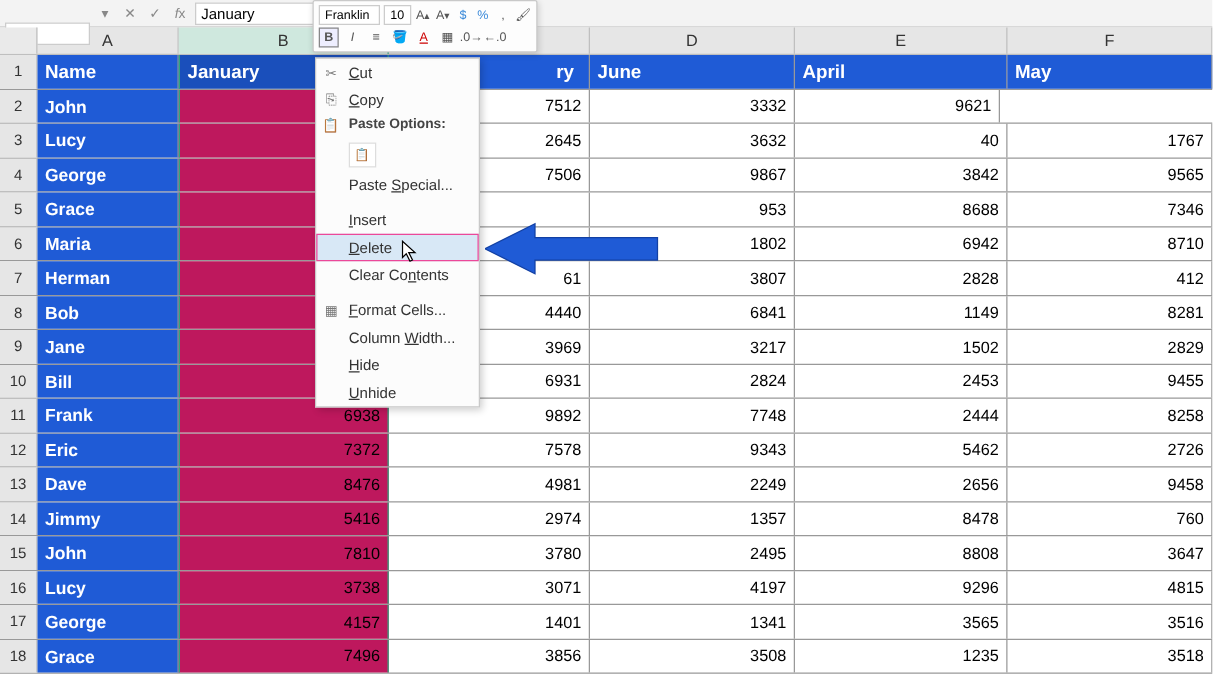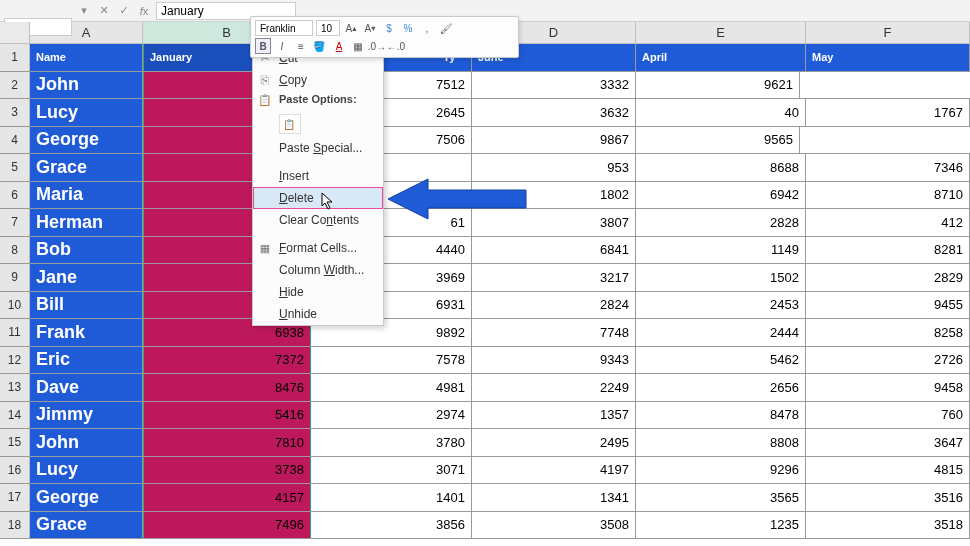--- a/index.html
+++ b/index.html
@@ -53,23 +53,23 @@
     font-size: 12px;
     padding: 1px 4px;
     display: flex;
     align-items: center;
     max-width: 140px;
   }
 
   
   .mini-toolbar {
     position: absolute;
-    top: 16px;
+    top: 0;
     left: 250px;
-    width: 269px;
+    width: 180px;
     background: #fdfdfd;
     border: 1px solid #c9c9c9;
     border-radius: 2px;
     box-shadow: 1px 2px 5px rgba(0,0,0,0.15);
     padding: 2px 4px;
     font-size: 11px;
     z-index: 60;
   }
   .mt-row { display: flex; align-items: center; gap: 3px; height: 18px; }
   .mt-font { border:1px solid #ccc; background:#fff; padding:0 4px; height:16px; font-size:10px; display:flex; align-items:center; width:58px; }
@@ -130,27 +130,27 @@
     align-items: center;
     padding: 0 6px;
     overflow: hidden;
     white-space: nowrap;
   }
   .cell.num { justify-content: flex-end; }
   .hdr-cell {
     background: #1f5bd6;
     color: #fff;
     font-weight: bold;
-    font-size: 11px;
+    font-size: 15px;
   }
   .name-cell {
     background: #1f5bd6;
     color: #fff;
     font-weight: bold;
-    font-size: 18px;
+    font-size: 14px;
   }
   .sel-col {
     background: #be185d;
     border-right: 1px solid #2fa77e;
     border-left: 1px solid #2fa77e;
   }
   .hdr-cell.sel-col {
     background: #1a4fbb;
   }
 
@@ -275,20 +275,21 @@
     <div class="cell colD num">3632</div>
     <div class="cell colE num">40</div>
     <div class="cell colF num">1767</div>
   </div>
   <div class="row">
     <div class="row-num">4</div>
     <div class="cell colA name-cell">George</div>
     <div class="cell colB num sel-col"></div>
     <div class="cell colC num">7506</div>
     <div class="cell colD num">9867</div>
+    <div class="cell colE num">3842</div>
     <div class="cell colF num">9565</div>
   </div>
   <div class="row">
     <div class="row-num">5</div>
     <div class="cell colA name-cell">Grace</div>
     <div class="cell colB num sel-col"></div>
     <div class="cell colC num"></div>
     <div class="cell colD num">953</div>
     <div class="cell colE num">8688</div>
     <div class="cell colF num">7346</div>

